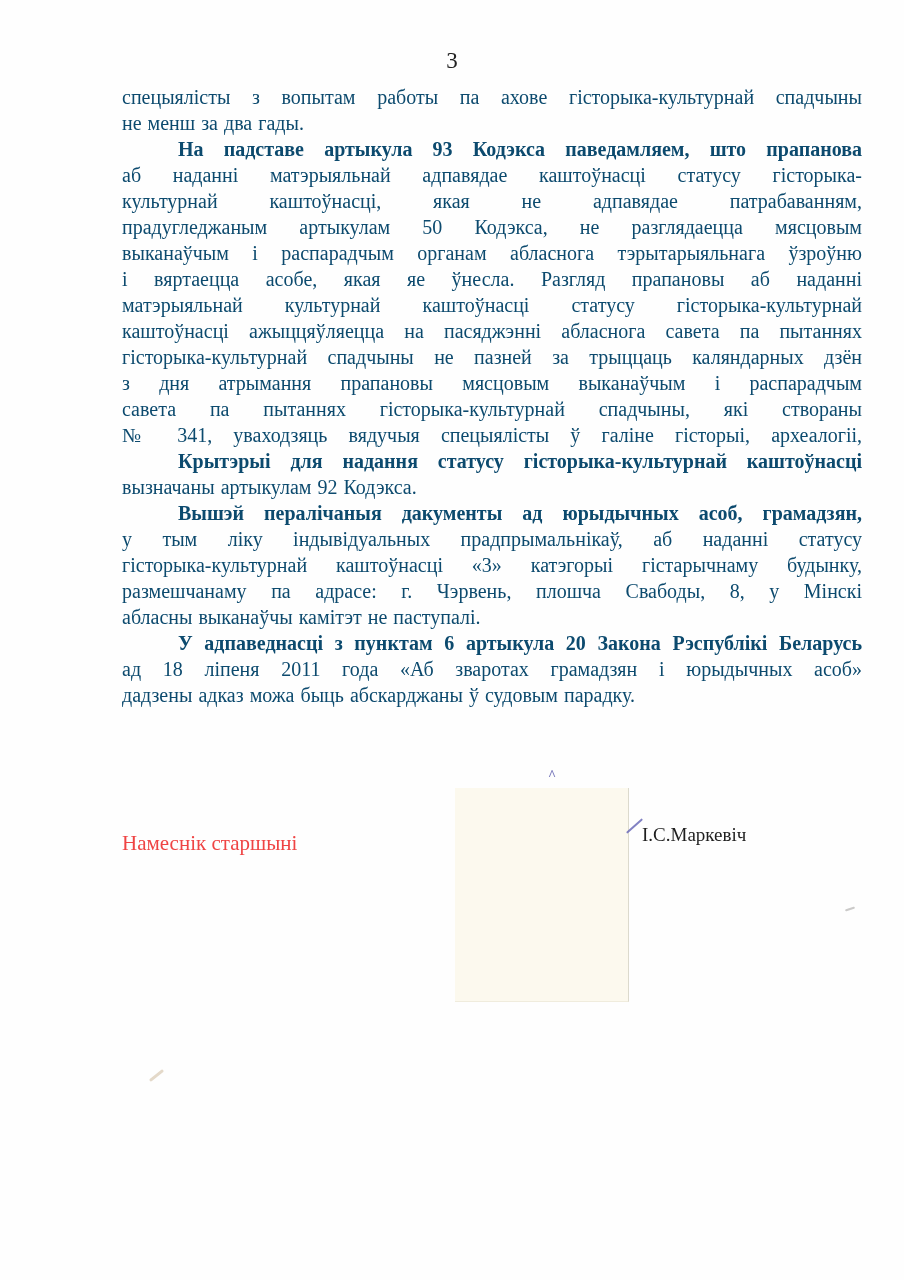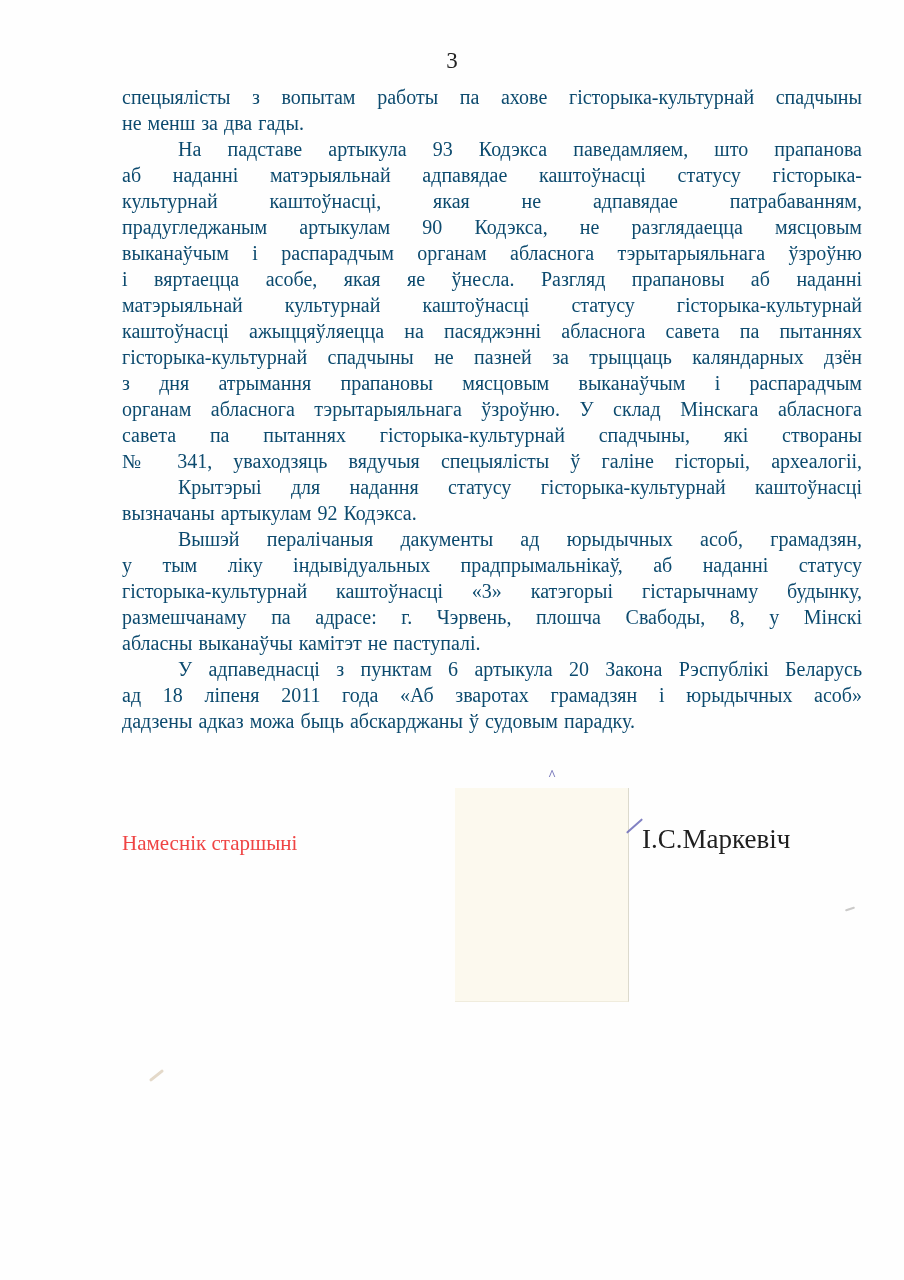--- a/index.html
+++ b/index.html
@@ -38,20 +38,21 @@
     line-height: 26px;
     font-size: 20px;
     color: #0c4a6e;
     text-align: justify;
     text-align-last: justify;
     overflow: hidden;
     word-spacing: 1px;
   }
   .line.indent {
     text-indent: 56px;
+    font-weight: bold;
   }
   .line.para-end {
     text-align: right;
     text-align-last: left;
   }
   .patch {
     position: absolute;
     left: 455px;
     top: 788px;
     width: 173px;
@@ -65,21 +66,21 @@
     left: 122px;
     top: 831px;
     font-size: 21px;
     color: #ef4444;
     white-space: nowrap;
   }
   .sig-name {
     position: absolute;
     left: 642px;
     top: 824px;
-    font-size: 27px;
+    font-size: 19px;
     color: #1f1f1f;
     white-space: nowrap;
   }
   .pen-stroke {
     position: absolute;
     left: 624px;
     top: 825px;
     width: 21px;
     height: 2px;
     background: #6b6bb8;
@@ -126,28 +127,27 @@
 
   <div class="page-number">3</div>
 
   <div class="body-text">
 
   <div class="line">спецыялісты з вопытам работы па ахове гісторыка-культурнай спадчыны</div>
       <div class="line para-end">не менш за два гады.</div>
       <div class="line indent">На падставе артыкула 93 Кодэкса паведамляем, што прапанова</div>
       <div class="line">аб наданні матэрыяльнай адпавядае каштоўнасці статусу гісторыка-</div>
       <div class="line">культурнай каштоўнасці, якая не адпавядае патрабаванням,</div>
-      <div class="line">прадугледжаным артыкулам 90 Кодэкса, не разглядаецца мясцовым</div>
+      <div class="line">прадугледжаным артыкулам 50 Кодэкса, не разглядаецца мясцовым</div>
       <div class="line">выканаўчым і распарадчым органам абласнога тэрытарыяльнага ўзроўню</div>
       <div class="line">і вяртаецца асобе, якая яе ўнесла. Разгляд прапановы аб наданні</div>
       <div class="line">матэрыяльнай культурнай каштоўнасці статусу гісторыка-культурнай</div>
       <div class="line">каштоўнасці ажыццяўляецца на пасяджэнні абласнога савета па пытаннях</div>
       <div class="line">гісторыка-культурнай спадчыны не пазней за трыццаць каляндарных дзён</div>
       <div class="line">з дня атрымання прапановы мясцовым выканаўчым і распарадчым</div>
-      <div class="line">органам абласнога тэрытарыяльнага ўзроўню. У склад Мінскага абласнога</div>
       <div class="line">савета па пытаннях гісторыка-культурнай спадчыны, які створаны</div>
       <div class="line">№ 341, уваходзяць вядучыя спецыялісты ў галіне гісторыі, археалогіі,</div>
       <div class="line indent">Крытэрыі для надання статусу гісторыка-культурнай каштоўнасці</div>
       <div class="line para-end">вызначаны артыкулам 92 Кодэкса.</div>
       <div class="line indent">Вышэй пералічаныя дакументы ад юрыдычных асоб, грамадзян,</div>
       <div class="line">у тым ліку індывідуальных прадпрымальнікаў, аб наданні статусу</div>
       <div class="line">гісторыка-культурнай каштоўнасці «3» катэгорыі гістарычнаму будынку,</div>
       <div class="line">размешчанаму па адрасе: г. Чэрвень, плошча Свабоды, 8, у Мінскі</div>
       <div class="line para-end">абласны выканаўчы камітэт не паступалі.</div>
       <div class="line indent">У адпаведнасці з пунктам 6 артыкула 20 Закона Рэспублікі Беларусь</div>

